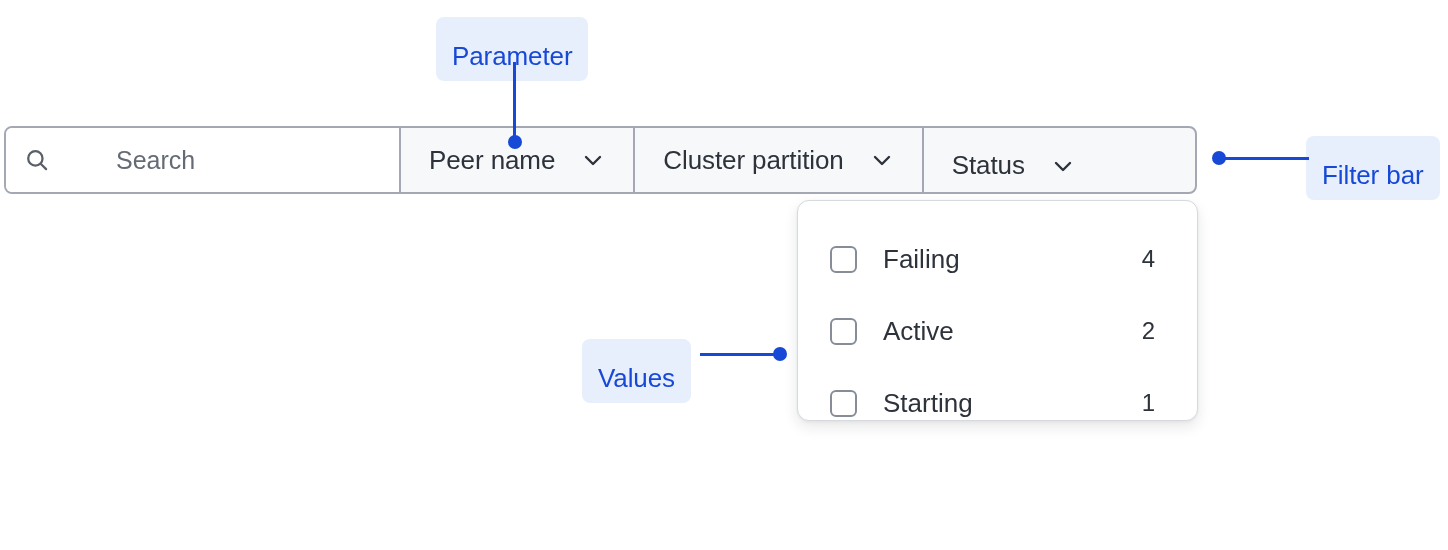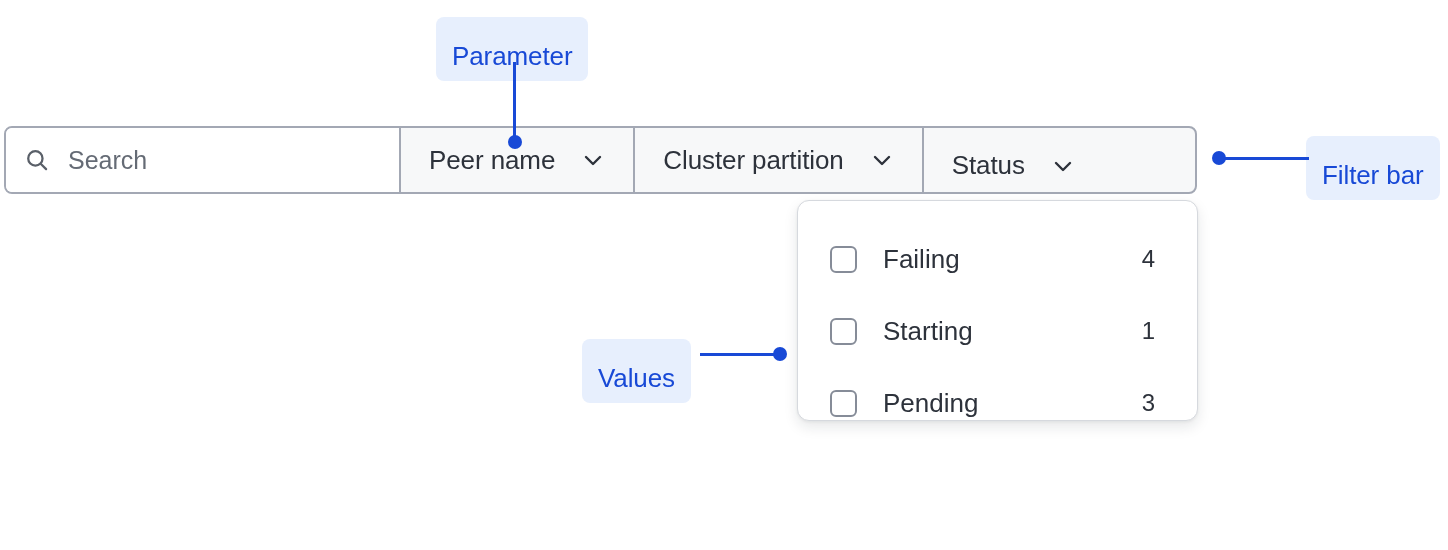--- a/index.html
+++ b/index.html
@@ -33,20 +33,21 @@
   }
   .search-seg {
     width: 395px;
     flex: 0 0 395px;
     background: #ffffff;
     display: flex;
     align-items: center;
     padding-left: 18px;
     box-sizing: border-box;
     border-right: 2px solid #a3a8b4;
+    gap: 48px;
   }
   .search-icon {
     width: 26px;
     height: 26px;
     flex: 0 0 26px;
     display: block;
     color: #5a6069;
     margin-right: 18px;
   }
   .search-input {
@@ -221,32 +222,32 @@
 </div>
 
 <div class="dropdown">
 
   <div class="dd-row">
     <span class="cb"></span>
     <span class="dd-label">Failing</span>
     <span class="dd-count">4</span>
   </div>
 
+  <div class="dd-row">
+    <span class="cb"></span>
+    <span class="dd-label">Active</span>
+    <span class="dd-count">2</span>
+  </div>
 
   <div class="dd-row">
     <span class="cb"></span>
     <span class="dd-label">Starting</span>
     <span class="dd-count">1</span>
   </div>
 
-  <div class="dd-row">
-    <span class="cb"></span>
-    <span class="dd-label">Pending</span>
-    <span class="dd-count">3</span>
-  </div>
 
 </div>
 
 <div class="anno-badge" id="anno-parameter">Parameter</div>
 <div class="anno-line-v" id="line-parameter"></div>
 <div class="anno-dot" id="dot-parameter"></div>
 
 <div class="anno-badge" id="anno-values">Values</div>
 <div class="anno-line-h" id="line-values"></div>
 <div class="anno-dot" id="dot-values"></div>

